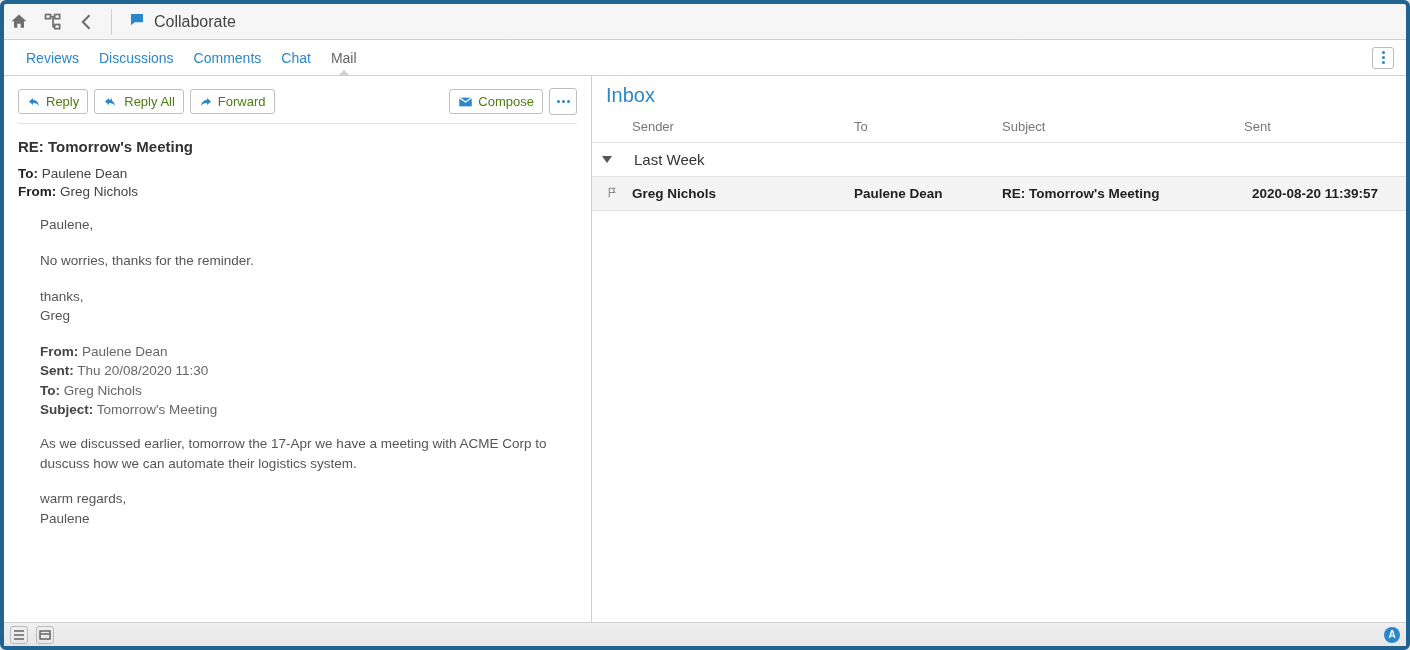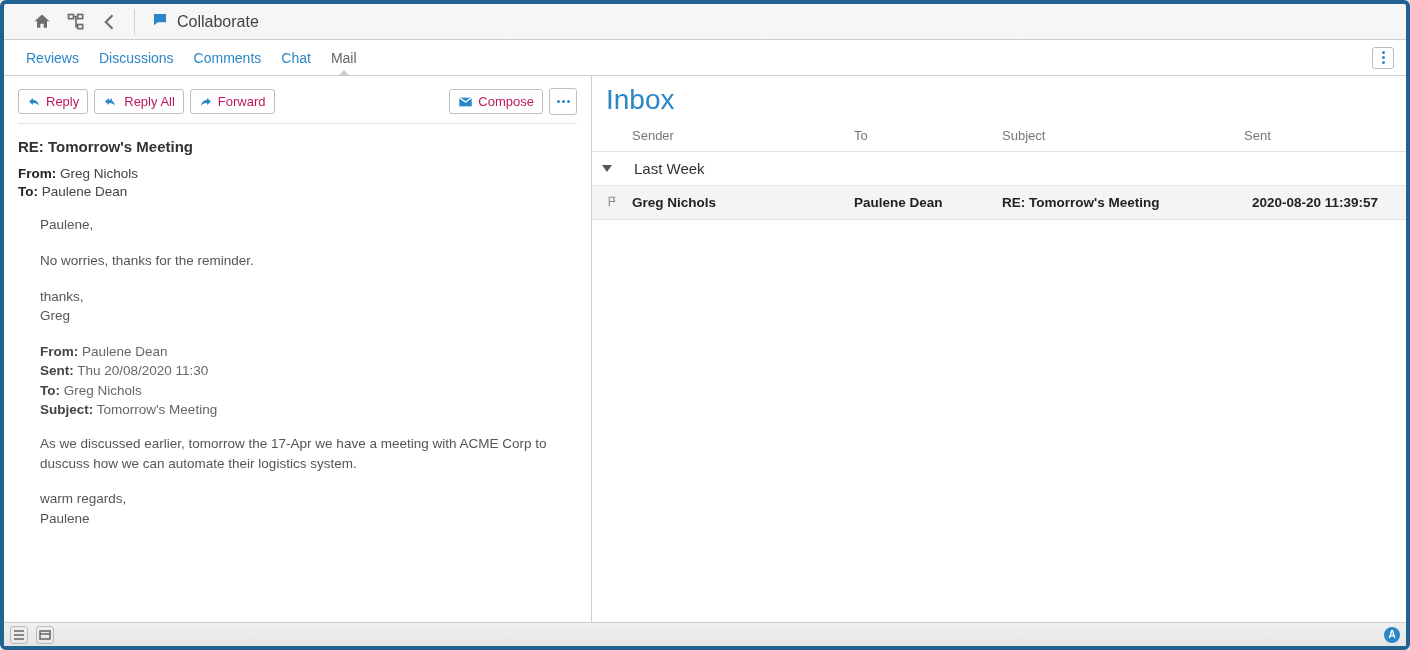--- a/index.html
+++ b/index.html
@@ -20,21 +20,21 @@
     background: linear-gradient(#f6f6f6, #e9e9e9);
     display: flex;
     flex-direction: column;
     position: relative;
   }
   
   .topbar {
     height: 36px;
     display: flex;
     align-items: center;
-    padding: 0 24px;
+    padding: 0 1px;
     border-bottom: 1px solid #cfcfcf;
     gap: 6px;
   }
   .tb-btn {
     width: 28px; height: 28px;
     display: flex; align-items: center; justify-content: center;
     color: #6e6e6e;
     border-radius: 3px;
   }
   .tb-divider {
@@ -104,21 +104,21 @@
     padding: 4px 0 8px 0;
     border-bottom: 1px solid #e3e3e3;
   }
   .btn {
     display: flex; align-items: center; gap: 5px;
     border: 1px solid #bfbfbf;
     background: #fff;
     padding: 4px 8px;
     border-radius: 3px;
     font-size: 13px;
-    color: #be185d;
+    color: #4d7c0f;
   }
   .btn svg { display:block; }
   .msg-toolbar .spacer { flex:1; }
   .more-btn {
     border: 1px solid #bfbfbf;
     background:#fff; border-radius:3px;
     width: 28px; height: 27px;
     display:flex; align-items:center; justify-content:center;
     gap:2px;
   }
@@ -144,21 +144,21 @@
   .quoted-hdr { color:#666; margin-bottom: 14px; }
 
   
   .list-pane {
     flex: 1;
     display: flex; flex-direction: column;
     overflow: hidden;
   }
   .inbox-title {
     color: #2b87c7;
-    font-size: 28px;
+    font-size: 20px;
     padding: 8px 14px 4px 14px;
   }
   .list-header {
     display:flex;
     color:#777;
     font-size: 13px;
     padding: 8px 0 8px 0;
     border-bottom: 1px solid #e3e3e3;
   }
   .col-flag   { width: 40px; }
@@ -318,22 +318,22 @@
         <div class="more-btn">
           <span></span>
             <span></span>
             <span></span>
         </div>
       </div>
 
       <div class="msg-subject">RE: Tomorrow's Meeting</div>
 
       <div class="msg-meta">
+        <div><b>To:</b> <span>Paulene Dean</span></div>
         <div><b>From:</b> <span>Greg Nichols</span></div>
-        <div><b>To:</b> <span>Paulene Dean</span></div>
       </div>
 
       <div class="msg-body-outer">
         <div class="msg-body">
           <p>Paulene,</p>
           <p>No worries, thanks for the reminder.</p>
           <p class="nogap">thanks,</p>
           <p>Greg</p>
 
           <div class="quoted-hdr">

